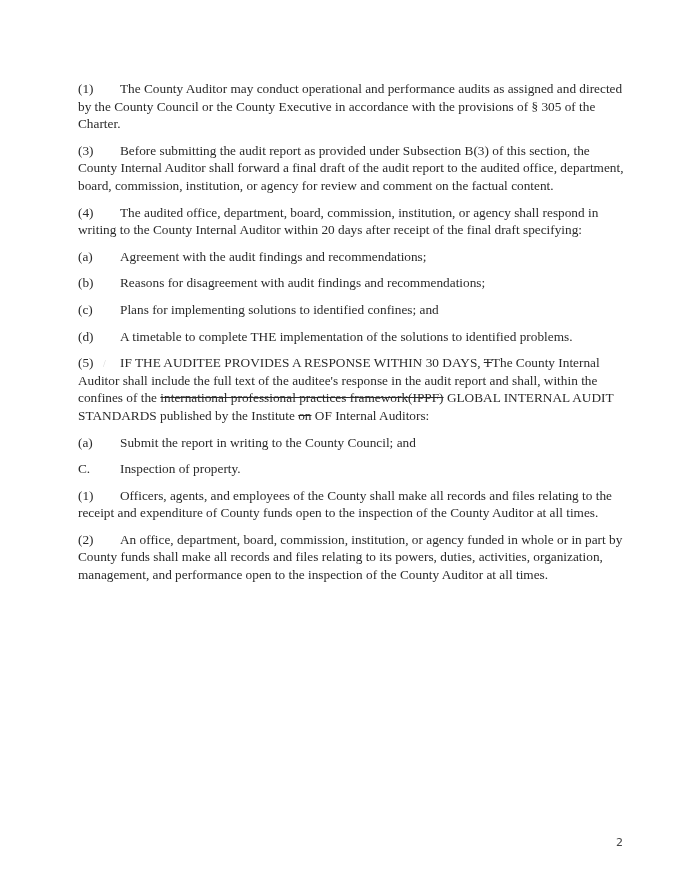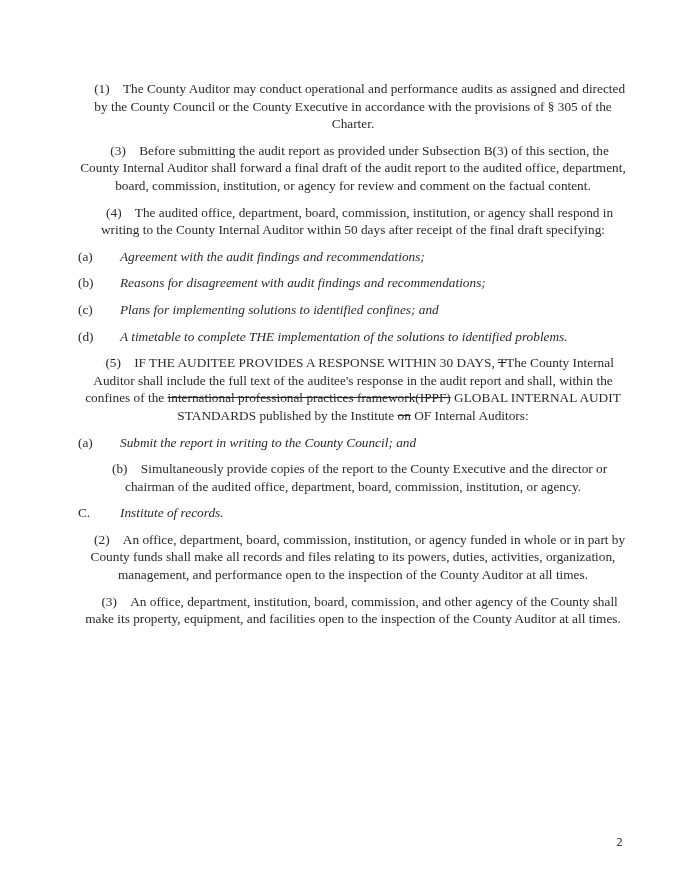--- a/index.html
+++ b/index.html
@@ -18,36 +18,35 @@
     .page {
       position: absolute;
       left: 78px;
       top: 80px;
       width: 550px;
       font-size: 13.3px;
       line-height: 17.6px;
     }
     .para {
       margin: 0 0 9px 0;
-      text-align: center;
+      text-align: left;
     }
     .para .num {
       display: inline-block;
       width: 42px;
     }
     .item {
       margin: 0 0 9px 0;
       display: flex;
     }
     .item .num {
       flex: 0 0 42px;
     }
     .item .txt {
       flex: 1 1 auto;
-      font-style: italic;
     }
     .strike {
       text-decoration: line-through;
     }
     .page-number {
       position: absolute;
       left: 616px;
       top: 836px;
       font-family: "DejaVu Sans", sans-serif;
       font-size: 11px;
@@ -62,21 +61,21 @@
 </head>
 <body>
 
 <div class="page">
 
   <p class="para"><span class="num">(1)</span><span>The County Auditor may conduct operational and performance audits as assigned and directed by the County Council or the County Executive in accordance with the provisions of § 305 of the Charter.</span></p>
 
 
   <p class="para"><span class="num">(3)</span><span>Before submitting the audit report as provided under Subsection B(3) of this section, the County Internal Auditor shall forward a final draft of the audit report to the audited office, department, board, commission, institution, or agency for review and comment on the factual content.</span></p>
 
-  <p class="para"><span class="num">(4)</span><span>The audited office, department, board, commission, institution, or agency shall respond in writing to the County Internal Auditor within 50 days after receipt of the final draft specifying:</span></p>
+  <p class="para"><span class="num">(4)</span><span>The audited office, department, board, commission, institution, or agency shall respond in writing to the County Internal Auditor within 20 days after receipt of the final draft specifying:</span></p>
 
   <div class="item">
       <span class="num">(a)</span>
       <span class="txt">Agreement with the audit findings and recommendations;</span>
     </div>
   <div class="item">
       <span class="num">(b)</span>
       <span class="txt">Reasons for disagreement with audit findings and recommendations;</span>
     </div>
   <div class="item">
@@ -88,32 +87,31 @@
       <span class="txt">A timetable to complete THE implementation of the solutions to identified problems.</span>
     </div>
 
   <p class="para"><span class="num">(5)</span><span>IF THE AUDITEE PROVIDES A RESPONSE WITHIN 30 DAYS, </span><span class="strike">T</span><span>The County Internal Auditor shall include the full text of the auditee's response in the audit report and shall, within the confines of the </span><span class="strike">international professional practices framework(IPPF)</span><span> GLOBAL INTERNAL AUDIT STANDARDS published by the Institute </span><span class="strike">on</span><span> OF Internal Auditors:</span></p>
 
   <div class="item">
       <span class="num">(a)</span>
       <span class="txt">Submit the report in writing to the County Council; and</span>
     </div>
 
-  <p class="para"><span class="num">(b)</span><span>Simultaneously provide copies of the report to the County Executive and the director or chairman of the audited office, department, board, commission, institution, or agency.</span></p>
 
 
   <div class="item">
       <span class="num">C.</span>
-      <span class="txt">Institute of records.</span>
+      <span class="txt">Inspection of property.</span>
     </div>
 
+  <p class="para"><span class="num">(1)</span><span>Officers, agents, and employees of the County shall make all records and files relating to the receipt and expenditure of County funds open to the inspection of the County Auditor at all times.</span></p>
 
   <p class="para"><span class="num">(2)</span><span>An office, department, board, commission, institution, or agency funded in whole or in part by County funds shall make all records and files relating to its powers, duties, activities, organization, management, and performance open to the inspection of the County Auditor at all times.</span></p>
 
-  <p class="para"><span class="num">(3)</span><span>An office, department, institution, board, commission, and other agency of the County shall make its property, equipment, and facilities open to the inspection of the County Auditor at all times.</span></p>
 
 </div>
 
 <span class="scan-mark" style="left:103px;top:358px;">/</span>
 <span class="scan-mark" style="left:420px;top:358px;">/</span>
 <span class="scan-mark" style="left:590px;top:358px;">/</span>
 
 <div class="page-number">2</div>
 
 </body></html>

